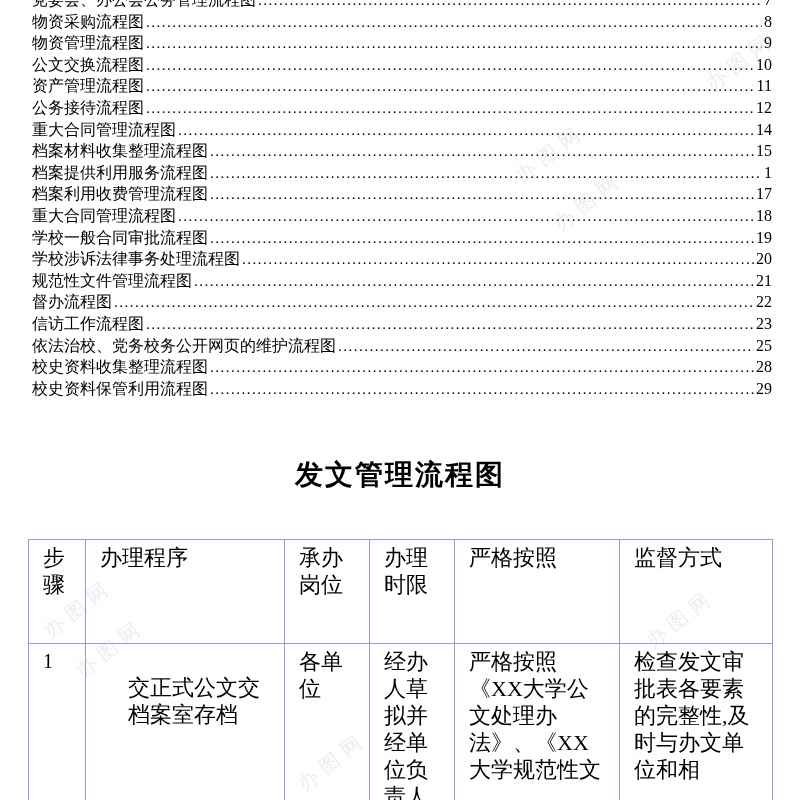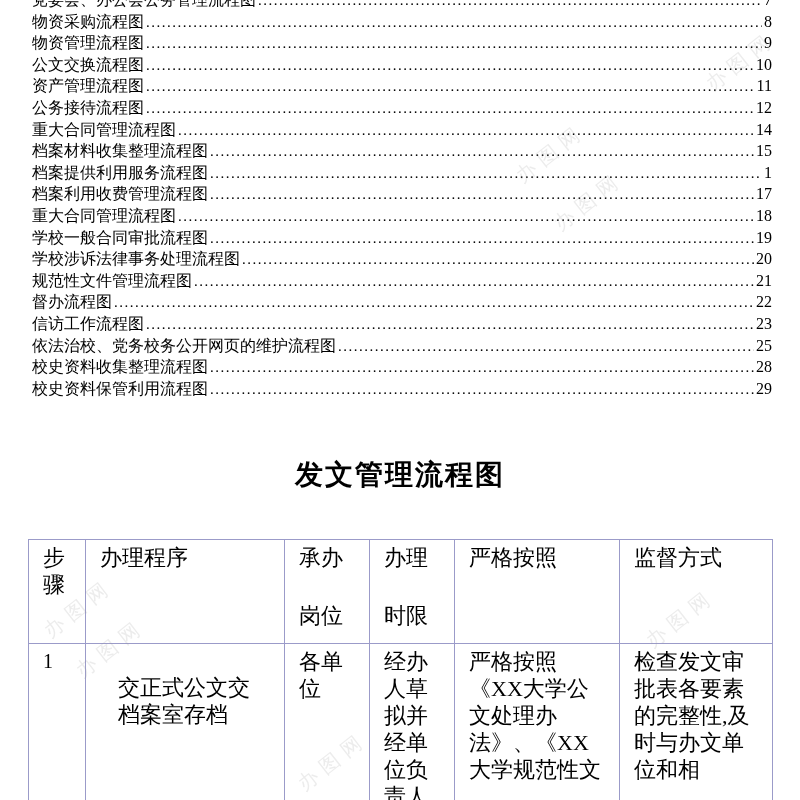--- a/index.html
+++ b/index.html
@@ -42,23 +42,23 @@
     width:744px;
   }
   .flow-table th,.flow-table td{
     border:1px solid var(--tbl-border,#9b9bc9);
     vertical-align:top;text-align:left;font-weight:normal;
     padding:4px 14px;font-size:22px;line-height:27px;overflow:hidden;
   }
   .flow-table thead tr{height:104px;}
   .flow-table tbody tr{height:170px;}
   .hdr-line{line-height:27px;}
-  .hdr-line + .hdr-line{margin-top:31px;}
+  .hdr-line + .hdr-line{}
   td.col-step .cell-inner{font-size:20px;}
-  td.col-procedure .cell-inner{margin:26px 0 0 18px;}
+  td.col-procedure .cell-inner{margin:26px 0 0 28px;}
 </style>
 </head>
 <body>
 
 <div class="page">
 
   <div class="watermark-layer" id="wm-layer">
       <span class="wm" style="left: 510px; top: 140px;">办图网</span>
       <span class="wm" style="left: 548px; top: 188px;">办图网</span>
       <span class="wm" style="left: 700px; top: 48px;">办图网</span>

